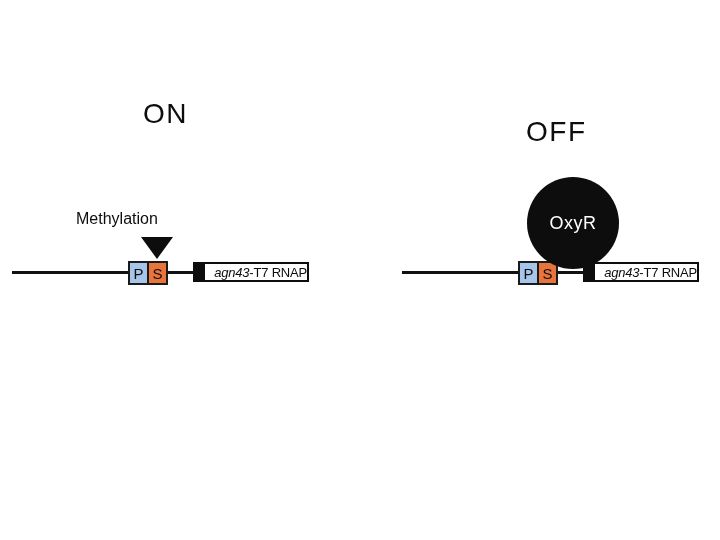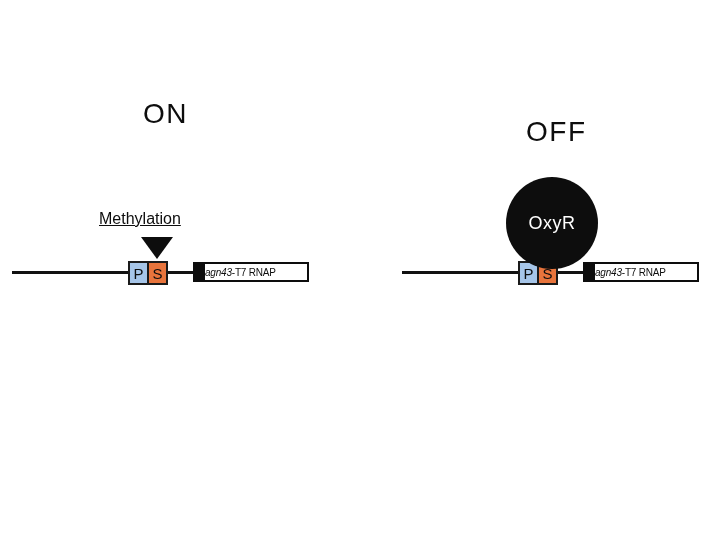--- a/index.html
+++ b/index.html
@@ -20,25 +20,24 @@
     font-size: 28px;
     font-weight: 400;
     letter-spacing: 1.5px;
     color: #0d0d0d;
   }
   .title-on  { left: 143px; top: 98px; }
   .title-off { left: 526px; top: 116px; }
 
   .methylation-label {
     position: absolute;
-    left: 99px;
+    left: 76px;
     top: 210px;
     font-size: 16px;
     color: #0d0d0d;
-    text-decoration: underline;
   }
   .methylation-arrow {
     position: absolute;
     left: 141px;
     top: 237px;
     width: 0;
     height: 0;
     border-left: 16px solid transparent;
     border-right: 16px solid transparent;
     border-top: 22px solid #0d0d0d;
@@ -89,33 +88,33 @@
   .gene-box {
     position: absolute;
     box-sizing: border-box;
     top: 262px;
     width: 106px;
     height: 20px;
     background: #ffffff;
     border: 2px solid #0d0d0d;
     display: flex;
     align-items: center;
-    justify-content: flex-start;
-    font-size: 10px;
+    justify-content: flex-end;
+    font-size: 13px;
     letter-spacing: -0.2px;
     white-space: nowrap;
     color: #0d0d0d;
   }
   .gb-left  { left: 203px; }
   .gb-right { left: 593px; }
   .gene-label-italic { font-style: italic; }
 
   .oxyr-circle {
     position: absolute;
-    left: 506px;
+    left: 527px;
     top: 177px;
     width: 92px;
     height: 92px;
     border-radius: 50%;
     background: var(--circle-fill, #0d0d0d);
     display: flex;
     align-items: center;
     justify-content: center;
     z-index: 5;
   }

